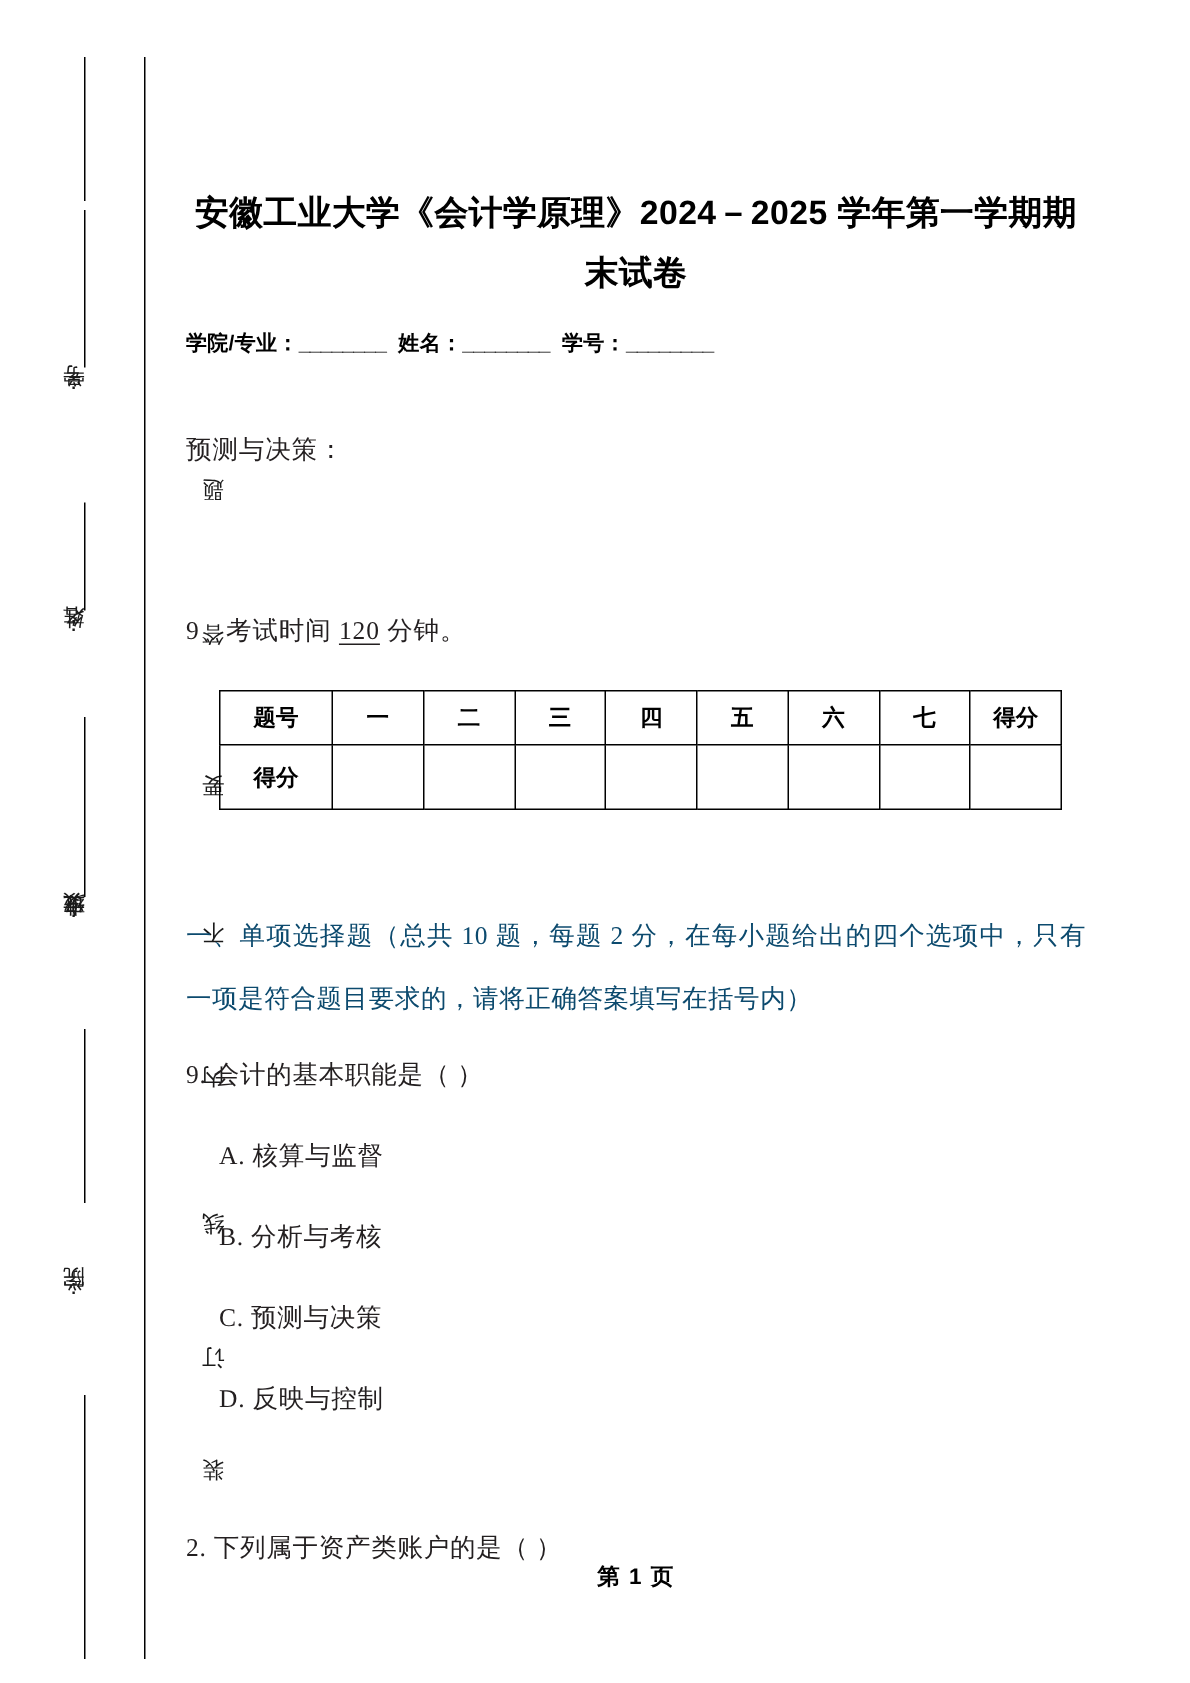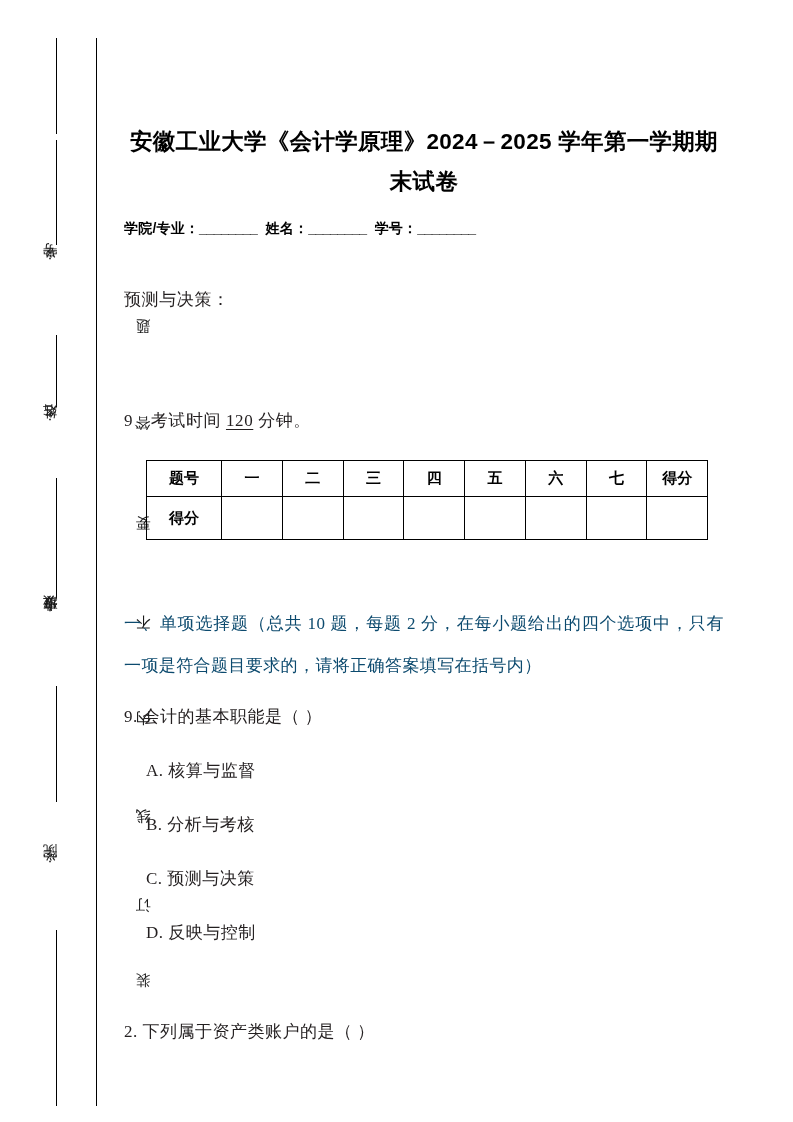--- a/index.html
+++ b/index.html
@@ -271,15 +271,16 @@
     <div id="section-head">一、单项选择题（总共 10 题，每题 2 分，在每小题给出的四个选项中，只有一项是符合题目要求的，请将正确答案填写在括号内）</div>
 
     <div class="q-stem" id="q1-stem">9. 会计的基本职能是（   ）</div>
     <div class="q-opt" id="q1-a">A. 核算与监督</div>
     <div class="q-opt" id="q1-b">B. 分析与考核</div>
     <div class="q-opt" id="q1-d">D. 反映与控制</div>
     <div class="q-opt" id="q1-c">C. 预测与决策</div>
 
     <div class="q-stem" id="q2-stem">2. 下列属于资产类账户的是（   ）</div>
 
+    <div id="footer">第 1 页</div>
   </div>
 
 </div>
 
 </body></html>

